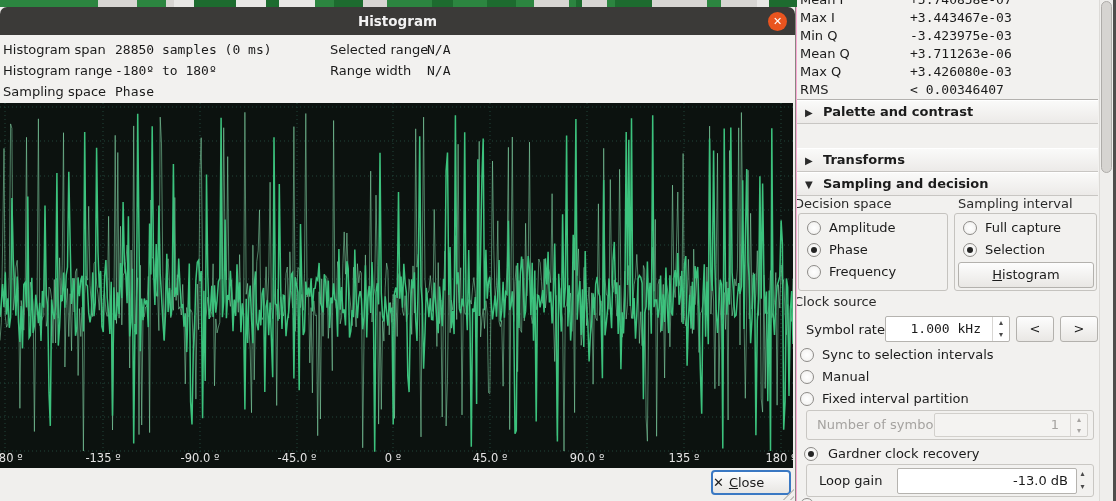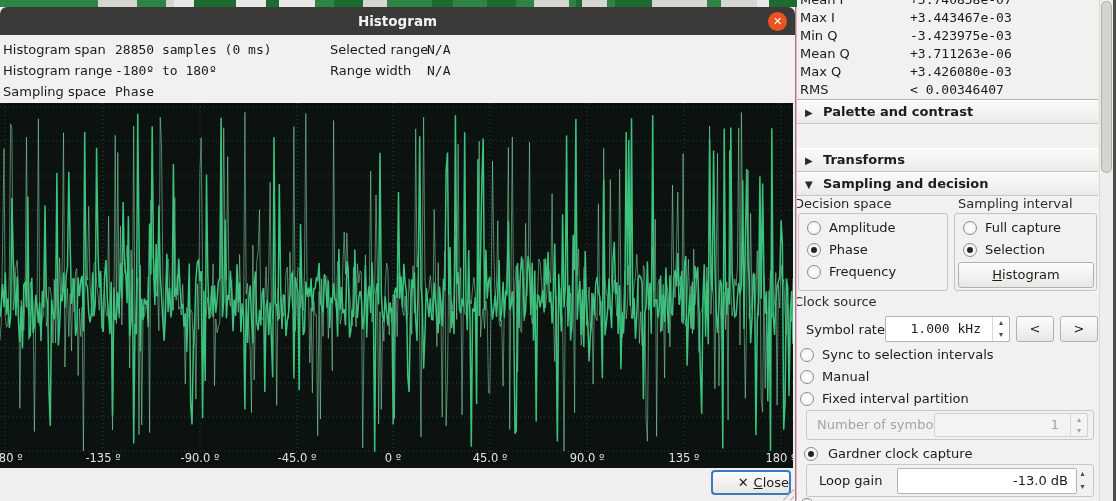--- a/index.html
+++ b/index.html
@@ -23,21 +23,21 @@
   .ilabel { position:absolute; left:3px; }
   .ivalue { position:absolute; left:115px; }
   .ilabel2 { position:absolute; left:330px; }
   .ivalue2 { position:absolute; left:427px; }
 
   .chart { position:absolute; left:0; top:96px; width:793px; height:365px; background:#0c120f; overflow:hidden; }
   .chart svg { position:absolute; left:0; top:0; }
   .tick { position:absolute; bottom:3px; transform:translateX(-50%); color:#e4e4e4; font-size:11.5px; white-space:nowrap; }
 
   .footer { position:absolute; left:0; top:461px; width:100%; height:33px; background:#f0efed; }
-  .close-btn { position:absolute; right:4px; top:2px; width:80px; height:25px; border:2px solid #3a78c3; border-radius:4px; background:linear-gradient(#fdfdfd,#e8e6e3); text-align:right; line-height:21px; cursor:pointer; }
+  .close-btn { position:absolute; right:4px; top:2px; width:80px; height:25px; border:2px solid #3a78c3; border-radius:4px; background:linear-gradient(#fdfdfd,#e8e6e3); text-align:left; line-height:21px; cursor:pointer; }
   .close-btn .x { margin-right:5px; font-weight:bold; }
   .mn { text-decoration:underline; }
   .grip { position:absolute; right:1px; bottom:1px; width:12px; height:12px;
           background:repeating-linear-gradient(135deg,#b9b7b4 0 1.5px,transparent 1.5px 4.5px);
           clip-path:polygon(100% 0,100% 100%,0 100%); opacity:.8; }
 
   
   .panel { position:absolute; left:797px; top:0; width:319px; height:501px; background:#f2f1ef; overflow:hidden; }
   .panel-inner { position:absolute; left:-5px; top:0; width:324px; height:501px; }
 
@@ -229,21 +229,21 @@
           <span class="spin-val" style="line-height:22px;padding-right:6px">1</span>
           <span class="spin-btns">
             <div>▴</div>
             <div>▾</div>
             </span>
         </div>
       </div>
 
       <div class="radio-row" style="left:12px;top:444px;width:290px;height:20px;line-height:20px">
         <span class="radio sel" style="top:3px"></span>
-        <span class="rlabel" style="margin-left:24px">Gardner clock capture</span></div>
+        <span class="rlabel" style="margin-left:24px">Gardner clock recovery</span></div>
 
       <div class="frame" style="top:464px;height:33px">
         <span style="position:absolute;left:12px;line-height:31px">Loop gain</span>
         <div class="spinbox" style="left:90px;top:3px;width:180px;height:26px">
           <span class="spin-val" style="right:8px;line-height:24px">-13.0 dB</span>
         </div>
         <span class="spin-btns" style="right:2px;top:3px;height:26px;border-left:none">
           <div>▴</div>
           <div>▾</div>
           </span>

